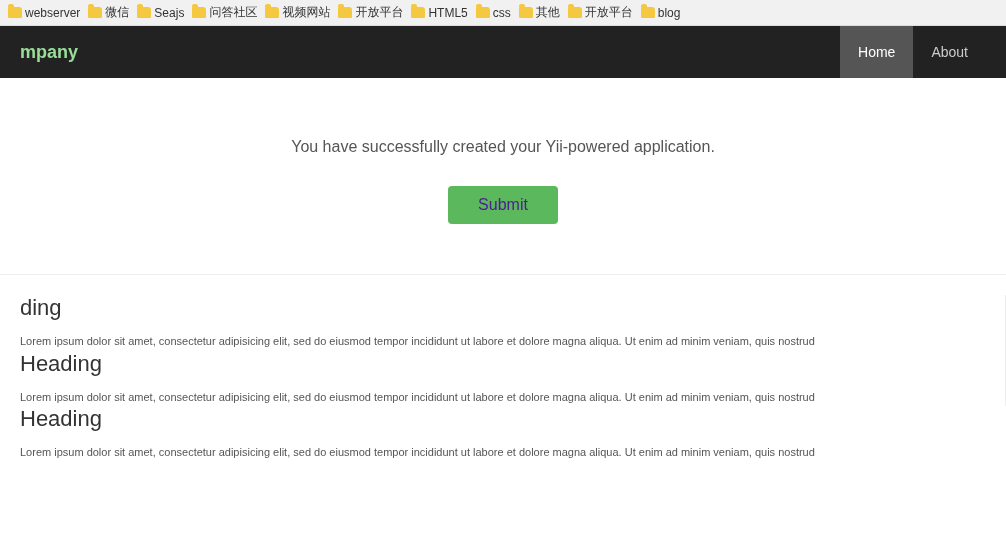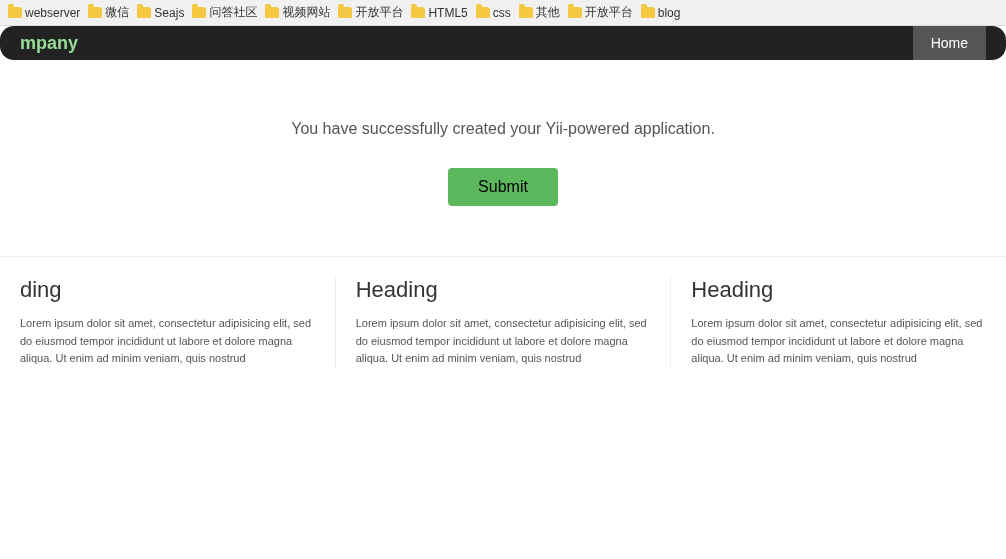--- a/index.html
+++ b/index.html
@@ -43,22 +43,21 @@
       border-radius: 2px 2px 0 0;
     }
 
     
     .navbar {
       background: #222;
       padding: 0 20px;
       display: flex;
       align-items: center;
       justify-content: space-between;
-      height: 34px;
-      border-radius: 14px;
+      height: 52px;
     }
     .navbar-brand {
       color: #9d9;
       font-size: 18px;
       font-weight: bold;
     }
     .navbar-nav {
       display: flex;
       list-style: none;
       height: 100%;
@@ -93,34 +92,35 @@
       color: #333;
       margin-bottom: 20px;
     }
     .hero p {
       font-size: 16px;
       color: #555;
       margin-bottom: 30px;
     }
     .submit-btn {
       background: #5cb85c;
-      color: #000000;
+      color: #4c1d95;
       border: none;
       padding: 10px 30px;
       font-size: 16px;
       border-radius: 4px;
       cursor: pointer;
       display: inline-block;
     }
 
     
     .columns {
       display: flex;
       padding: 20px 0 20px;
       border-top: 1px solid #eee;
+      flex-direction: column;
     }
     .column {
       flex: 1;
       padding: 0 20px;
       overflow: hidden;
     }
     .column:not(:last-child) {
       border-right: 1px solid #eee;
     }
     .column h3 {
@@ -184,20 +184,23 @@
     <span>blog</span>
   </div>
 </div>
 
 <nav class="navbar">
   <div class="navbar-brand">mpany</div>
   <ul class="navbar-nav">
     <li class="active">
       <a href="#">Home</a>
     </li>
+    <li>
+      <a href="#">About</a>
+    </li>
   </ul>
 </nav>
 
 <div class="hero">
   <p>You have successfully created your Yii-powered application.</p>
   <button class="submit-btn">Submit</button>
 </div>
 
 <div class="columns">
   <div class="column">

